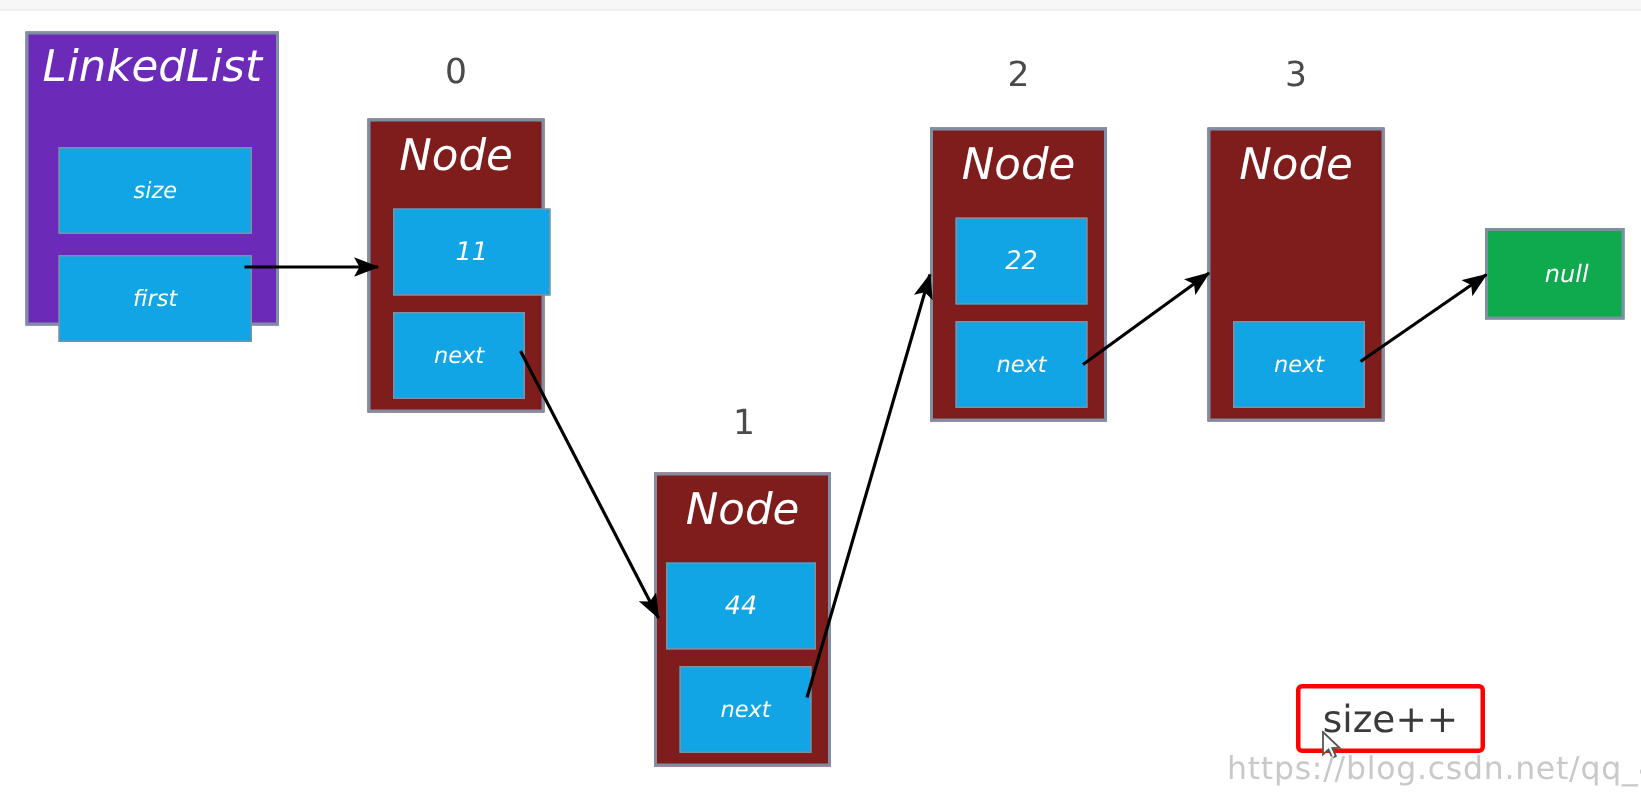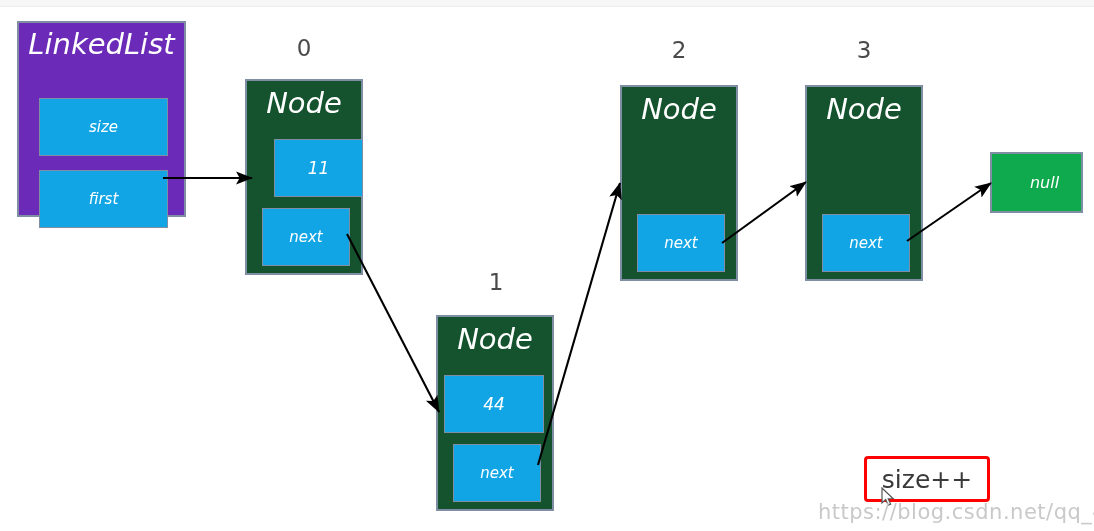--- a/index.html
+++ b/index.html
@@ -29,21 +29,21 @@
   .outerbox {
     position: absolute;
     box-sizing: border-box;
     border: 2px solid #7f8ea3;
     font-style: italic;
   }
   .linkedlist {
     background: #6b2ab8;
   }
   .nodebox {
-    background: #14532d;
+    background: #7f1d1d;
   }
   .nullbox {
     background: #0faa4d;
     display: flex;
     align-items: center;
     justify-content: center;
     padding-left: 16px;
   }
   .slot {
     position: absolute;
@@ -146,21 +146,21 @@
       <span class="slot-label">size</span>
     </div>
     <div class="slot" style="left:20px; top:147px; width:129px; height:58px;">
       <span class="slot-label">first</span>
     </div>
   </div>
 
   <div class="index-label" style="left:284px; top:35px;">0</div>
   <div class="outerbox nodebox" style="left:245px; top:79px; width:118px; height:196px;">
     <div class="title-node">Node</div>
-    <div class="slot" style="left:15px; top:58px; width:89px; height:58px;margin-left:12px;">
+    <div class="slot" style="left:15px; top:58px; width:105px; height:58px;">
       <span class="slot-value">11</span>
     </div>
     <div class="slot" style="left:15px; top:127px; width:88px; height:58px;">
       <span class="slot-label">next</span>
     </div>
   </div>
 
   <div class="index-label" style="left:476px; top:269px;">1</div>
   <div class="outerbox nodebox" style="left:436px; top:315px; width:118px; height:196px;">
     <div class="title-node">Node</div>
@@ -168,20 +168,23 @@
       <span class="slot-value">44</span>
     </div>
     <div class="slot" style="left:15px; top:127px; width:88px; height:58px;">
       <span class="slot-label">next</span>
     </div>
   </div>
 
   <div class="index-label" style="left:659px; top:37px;">2</div>
   <div class="outerbox nodebox" style="left:620px; top:85px; width:118px; height:196px;">
     <div class="title-node">Node</div>
+    <div class="slot" style="left:15px; top:58px; width:88px; height:58px;">
+      <span class="slot-value">22</span>
+    </div>
     <div class="slot" style="left:15px; top:127px; width:88px; height:58px;">
       <span class="slot-label">next</span>
     </div>
   </div>
 
   <div class="index-label" style="left:844px; top:37px;">3</div>
   <div class="outerbox nodebox" style="left:805px; top:85px; width:118px; height:196px;">
     <div class="title-node">Node</div>
     <div class="slot" style="left:15px; top:127px; width:88px; height:58px;">
       <span class="slot-label">next</span>

